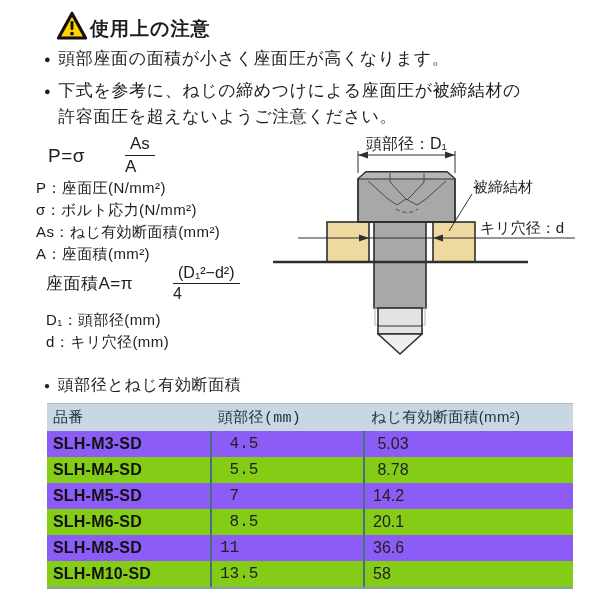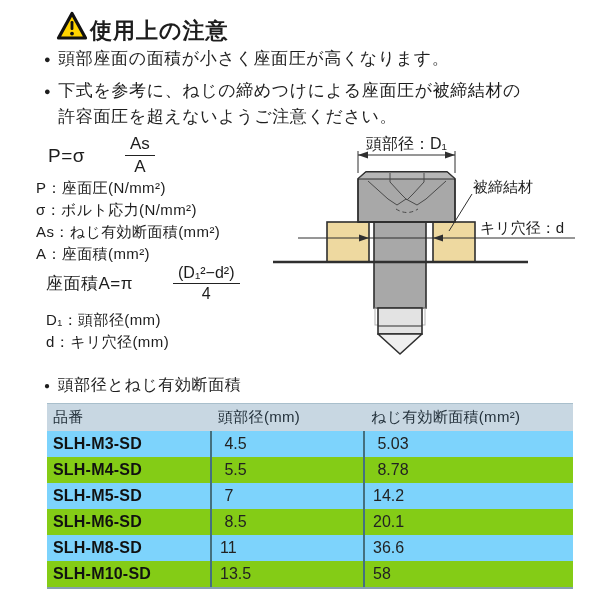--- a/index.html
+++ b/index.html
@@ -4,48 +4,48 @@
 <style>
   html,body { margin:0; padding:0; background:#fff; }
   .page {
     position:relative; width:600px; height:600px; background:#ffffff;
     font-family:"Liberation Sans","DejaVu Sans",sans-serif;
     color:#1d1d1d; overflow:hidden;
   }
   .abs { position:absolute; }
 
   
-  .title { left:90px; top:16px; font-size:22px; font-weight:600; letter-spacing:1px; }
+  .title { left:90px; top:16px; font-size:19px; font-weight:600; letter-spacing:1px; }
 
   
   .bullet-item { display:flex; align-items:flex-start; font-size:17px; letter-spacing:0.6px; line-height:1.55; }
   .bullet-item .dot { font-size:11px; margin:5px 7px 0 0; }
 
   
   .formula { display:flex; align-items:center;gap:36px; }
   .formula .lhs { font-size:19px; letter-spacing:0.5px; }
-  .frac { display:inline-flex; flex-direction:column; align-items:center; margin-left:4px; font-size:17px; }
+  .frac { display:inline-flex; flex-direction:column; margin-left:4px; font-size:17px; }
   .frac .num { border-bottom:1.6px solid #222; padding:0 5px 1px; }
   .frac .den { padding-top:1px; }
   .defs { font-size:15px; letter-spacing:0.4px; }
   .defs .def-line { height:22px; line-height:22px; }
 
   
   .section-heading { display:flex; align-items:center; font-size:16px; font-weight:500; letter-spacing:0.6px; }
   .section-heading .dot { font-size:10px; margin-right:7px; }
 
   .spec-table { left:47px; top:403px; width:526px; border-bottom:2px solid #85a0ae; }
   .tr { display:flex; }
   .tr .td, .tr .th { box-sizing:border-box; display:flex; align-items:center; }
   .th-row { height:27px; background:#c8d7e2; border-top:1px solid #a9bfcc; }
   .th { font-size:15px; font-weight:500; color:#24323c; letter-spacing:0.3px; }
-  .body-row { height:26px; background:#7dd3fc; }
+  .body-row { height:26px; background:#8b5cf6; }
   .body-row.alt { background:#84cc16; }
   .col1 { width:163px; padding-left:6px; }
-  .col2 { width:153px; padding-left:8px; }
+  .col2 { width:153px; padding-left:8px;font-family:Liberation Mono, monospace; }
   .col3 { width:210px; padding-left:8px; }
   .body-row .col2, .body-row .col3 { border-left:2px solid #44707f; }
   .part-no { font-size:16px; font-weight:700; color:#111; letter-spacing:0.2px; }
   .num-cell { font-size:16px; color:#222; white-space:pre; }
 
   svg text { font-family:"Liberation Sans","DejaVu Sans",sans-serif; }
 </style>
 </head>
 <body>
 

